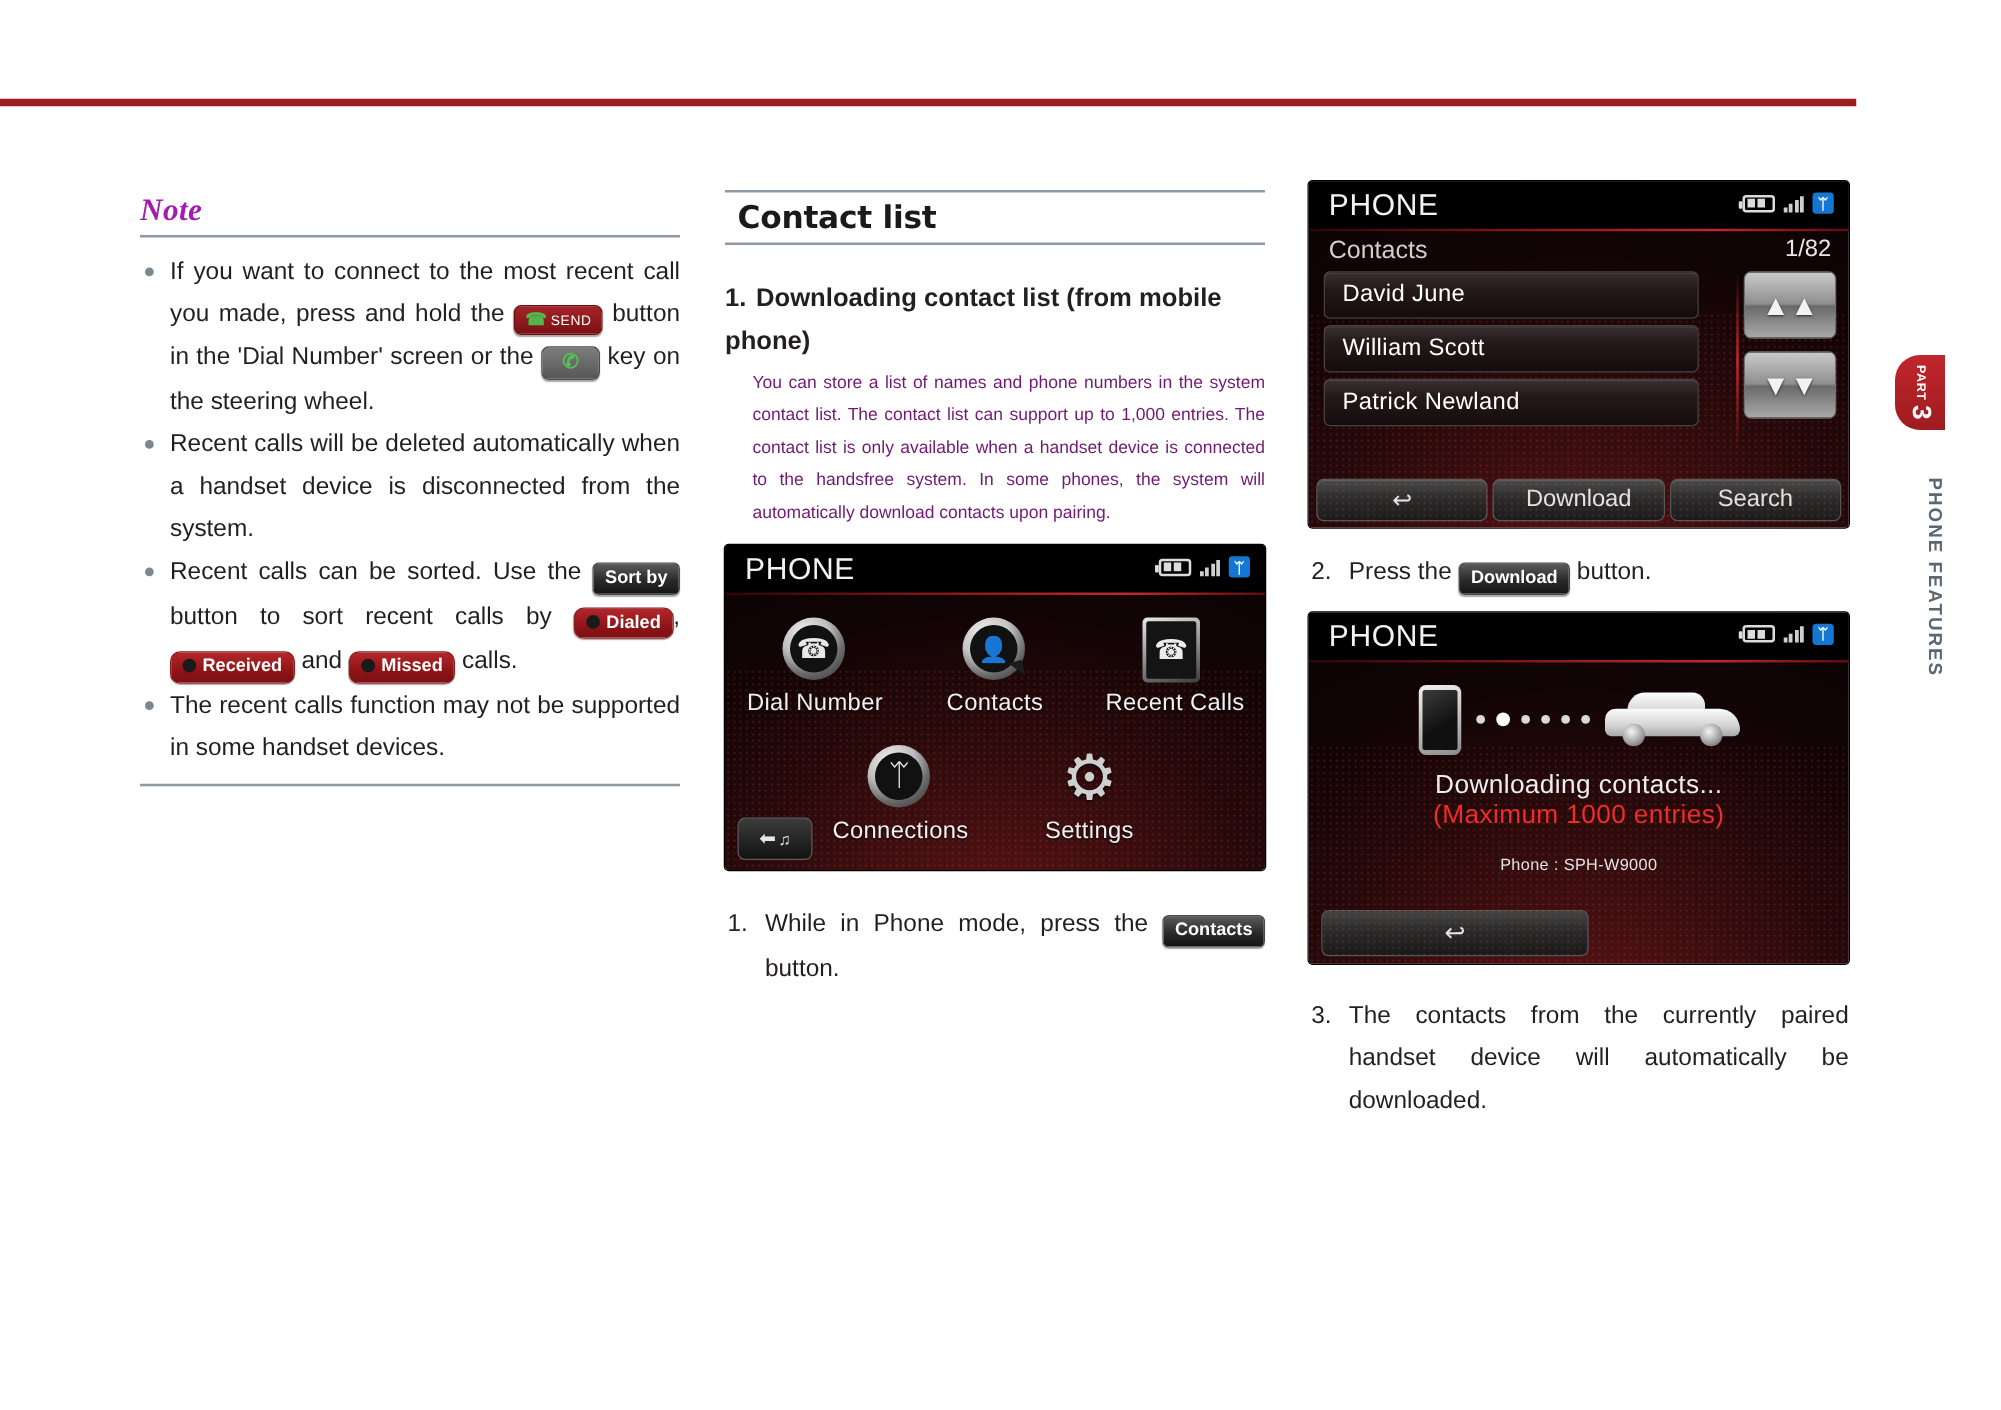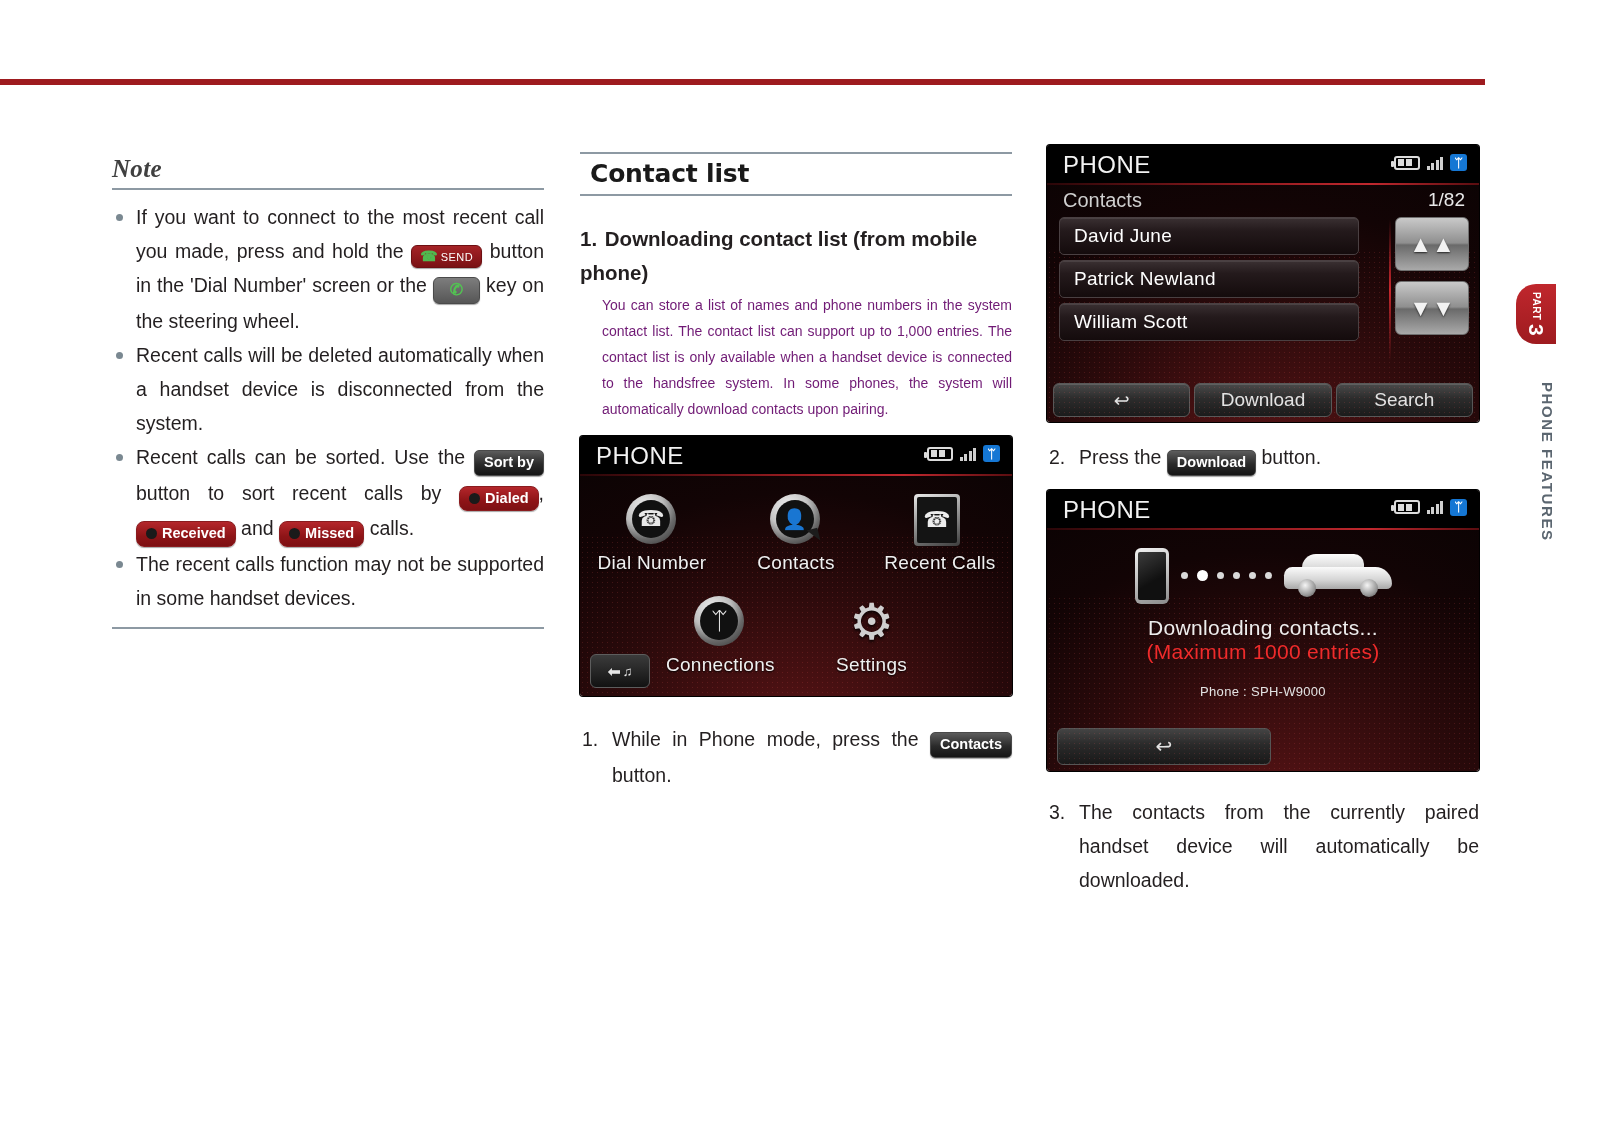--- a/index.html
+++ b/index.html
@@ -34,21 +34,21 @@
   .footer-page{font-size:28px;font-weight:bold;color:#231f20;min-width:44px;text-align:right;}
 
   
   .col{position:absolute;top:0;}
   .col2{left:580px;width:432px;}
   .col3{left:1047px;width:432px;}
 
   
   .note-box{position:absolute;left:112px;top:155px;width:432px;}
   .note-title{font-family:"Liberation Serif", serif;font-style:italic;font-weight:bold;
-     font-size:25px;color:#404040;letter-spacing:.3px;line-height:1.1;padding-bottom:5px;}
+     font-size:25px;color:#a21caf;letter-spacing:.3px;line-height:1.1;padding-bottom:5px;}
   .note-rule{height:2px;background:#8d99a3;width:100%;}
   .note-rule-bottom{height:2px;background:#8d99a3;width:100%;margin-top:12px;}
   ul.note-list{list-style:none;margin:0;padding:0;margin-top:10px;}
   ul.note-list>li{position:relative;padding-left:24px;font-size:19.5px;line-height:34px;
      text-align:justify;text-justify:inter-word;color:#231f20;}
   ul.note-list>li::before{content:"";position:absolute;left:4px;top:14px;width:7px;height:7px;
      border-radius:50%;background:#7a8891;}
 
   
   .chip{display:inline-block;vertical-align:-3px;line-height:1;border-radius:5px;
@@ -337,22 +337,22 @@
         </div>
         <div class="hu-topline"></div>
       </div>
 
       <div class="hu-contacts">
         <div class="cl-sub">Contacts</div>
         <div class="cl-count">1/82</div>
 
         <div class="cl-rows">
           <div class="cl-row">David June</div>
+          <div class="cl-row">William Scott</div>
           <div class="cl-row">Patrick Newland</div>
-          <div class="cl-row">William Scott</div>
         </div>
 
         <div class="cl-div"></div>
 
         <div class="cl-scrollzone">
           <div class="cl-arrow">▲▲</div>
           <div class="cl-arrow">▼▼</div>
         </div>
       </div>
 

